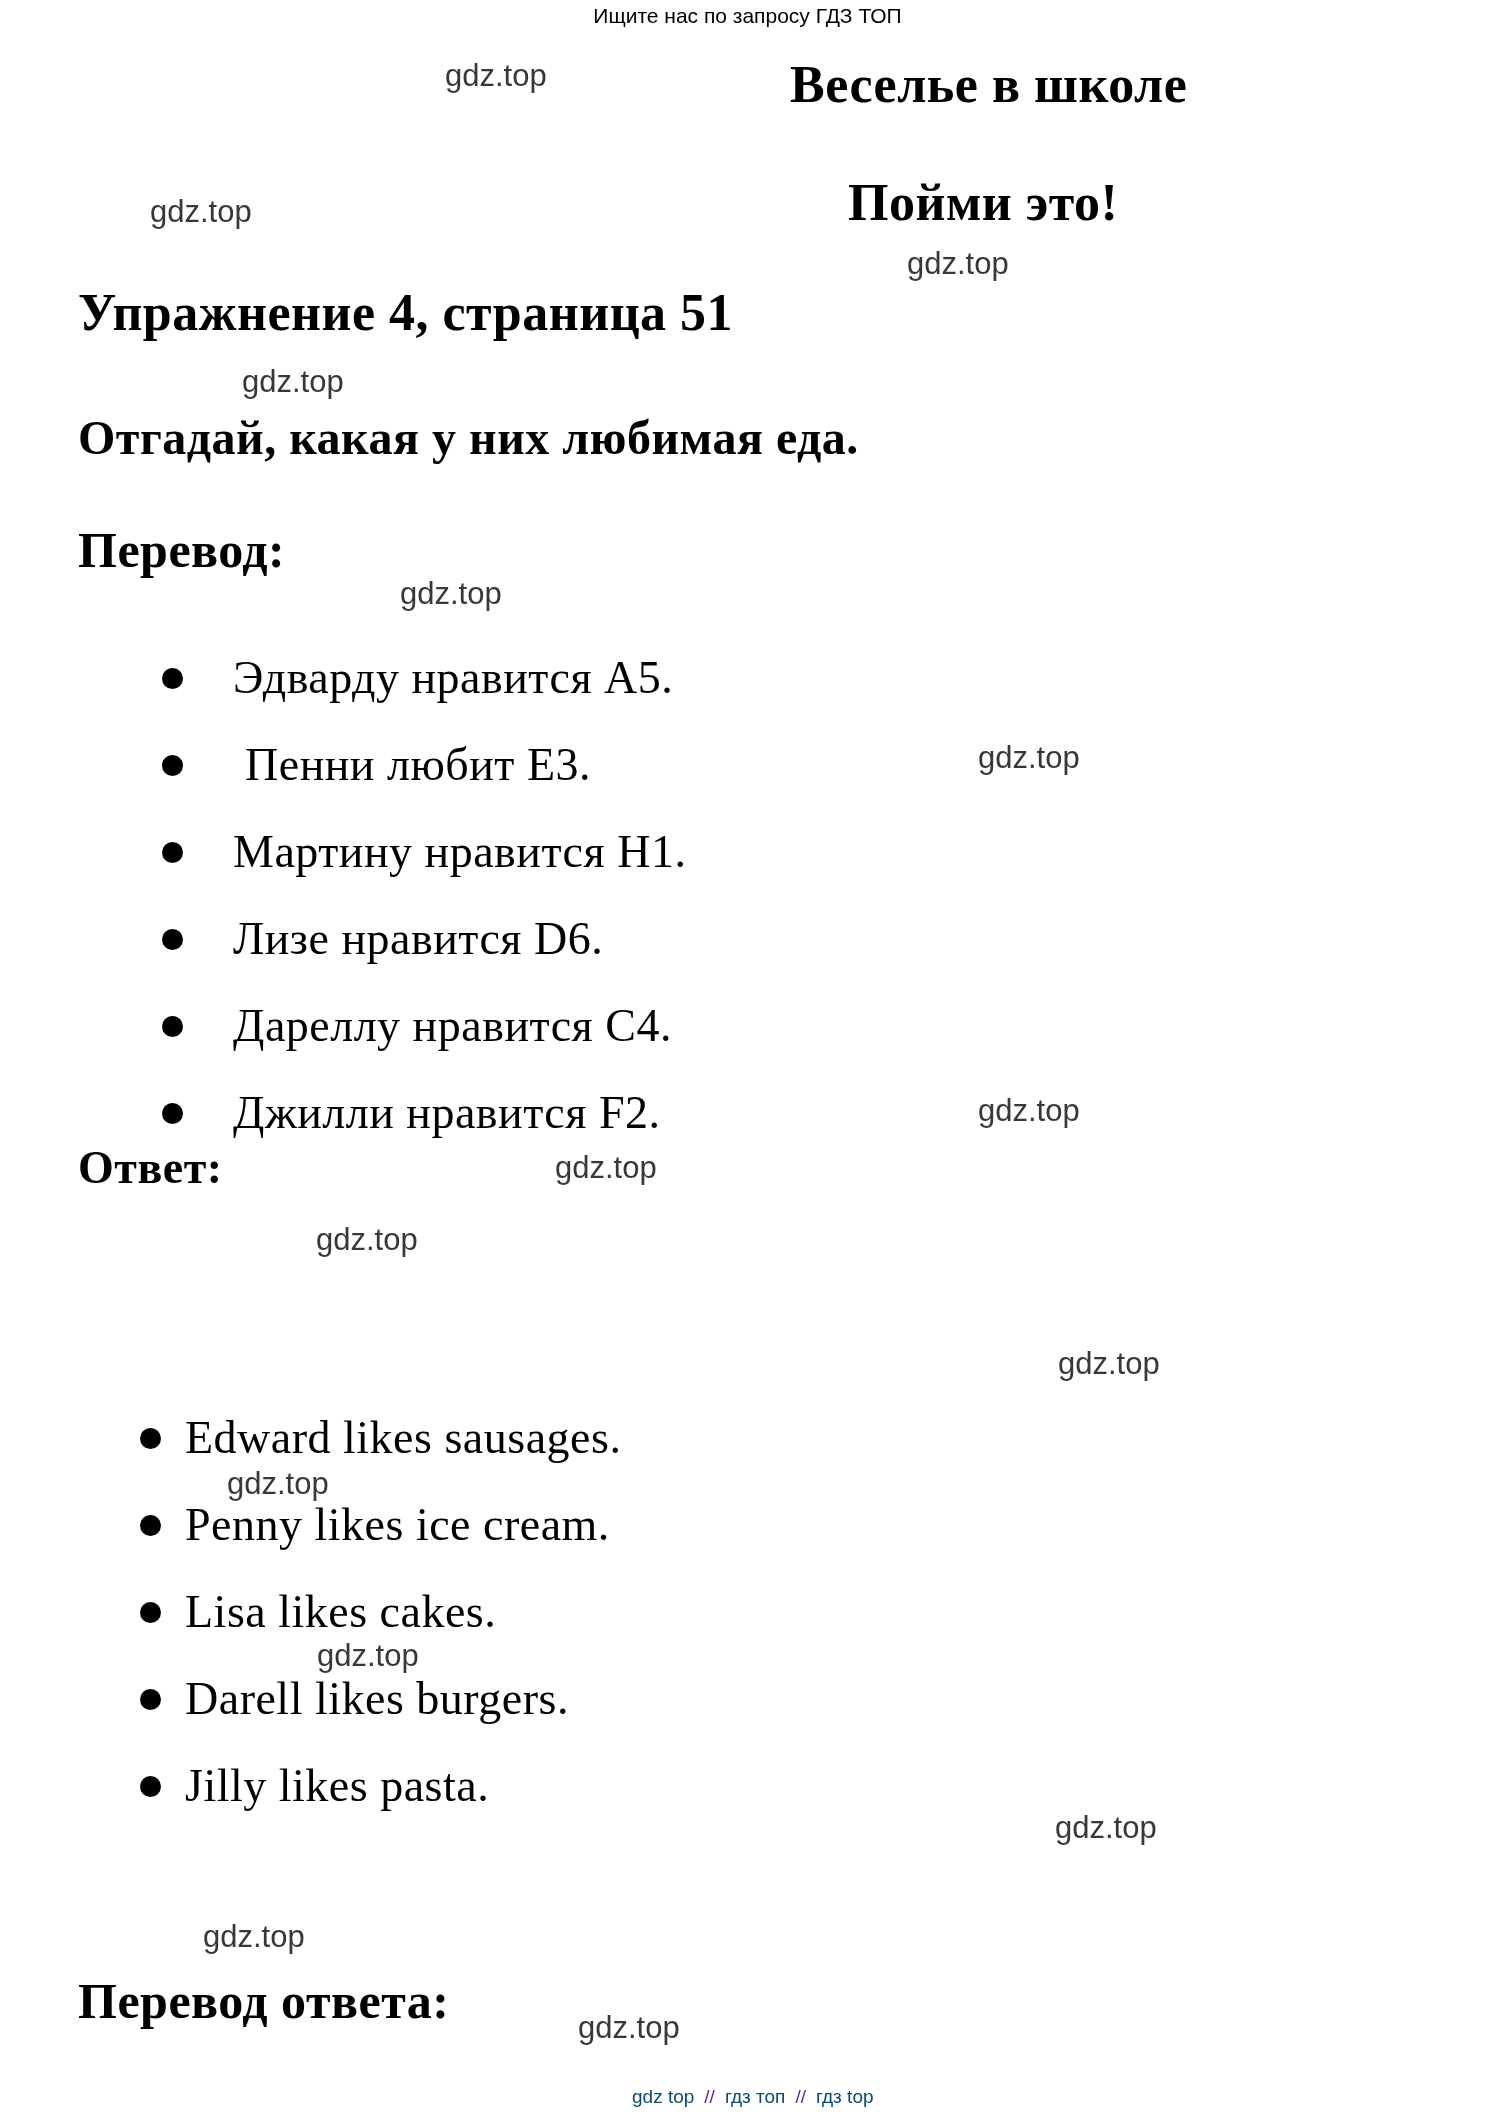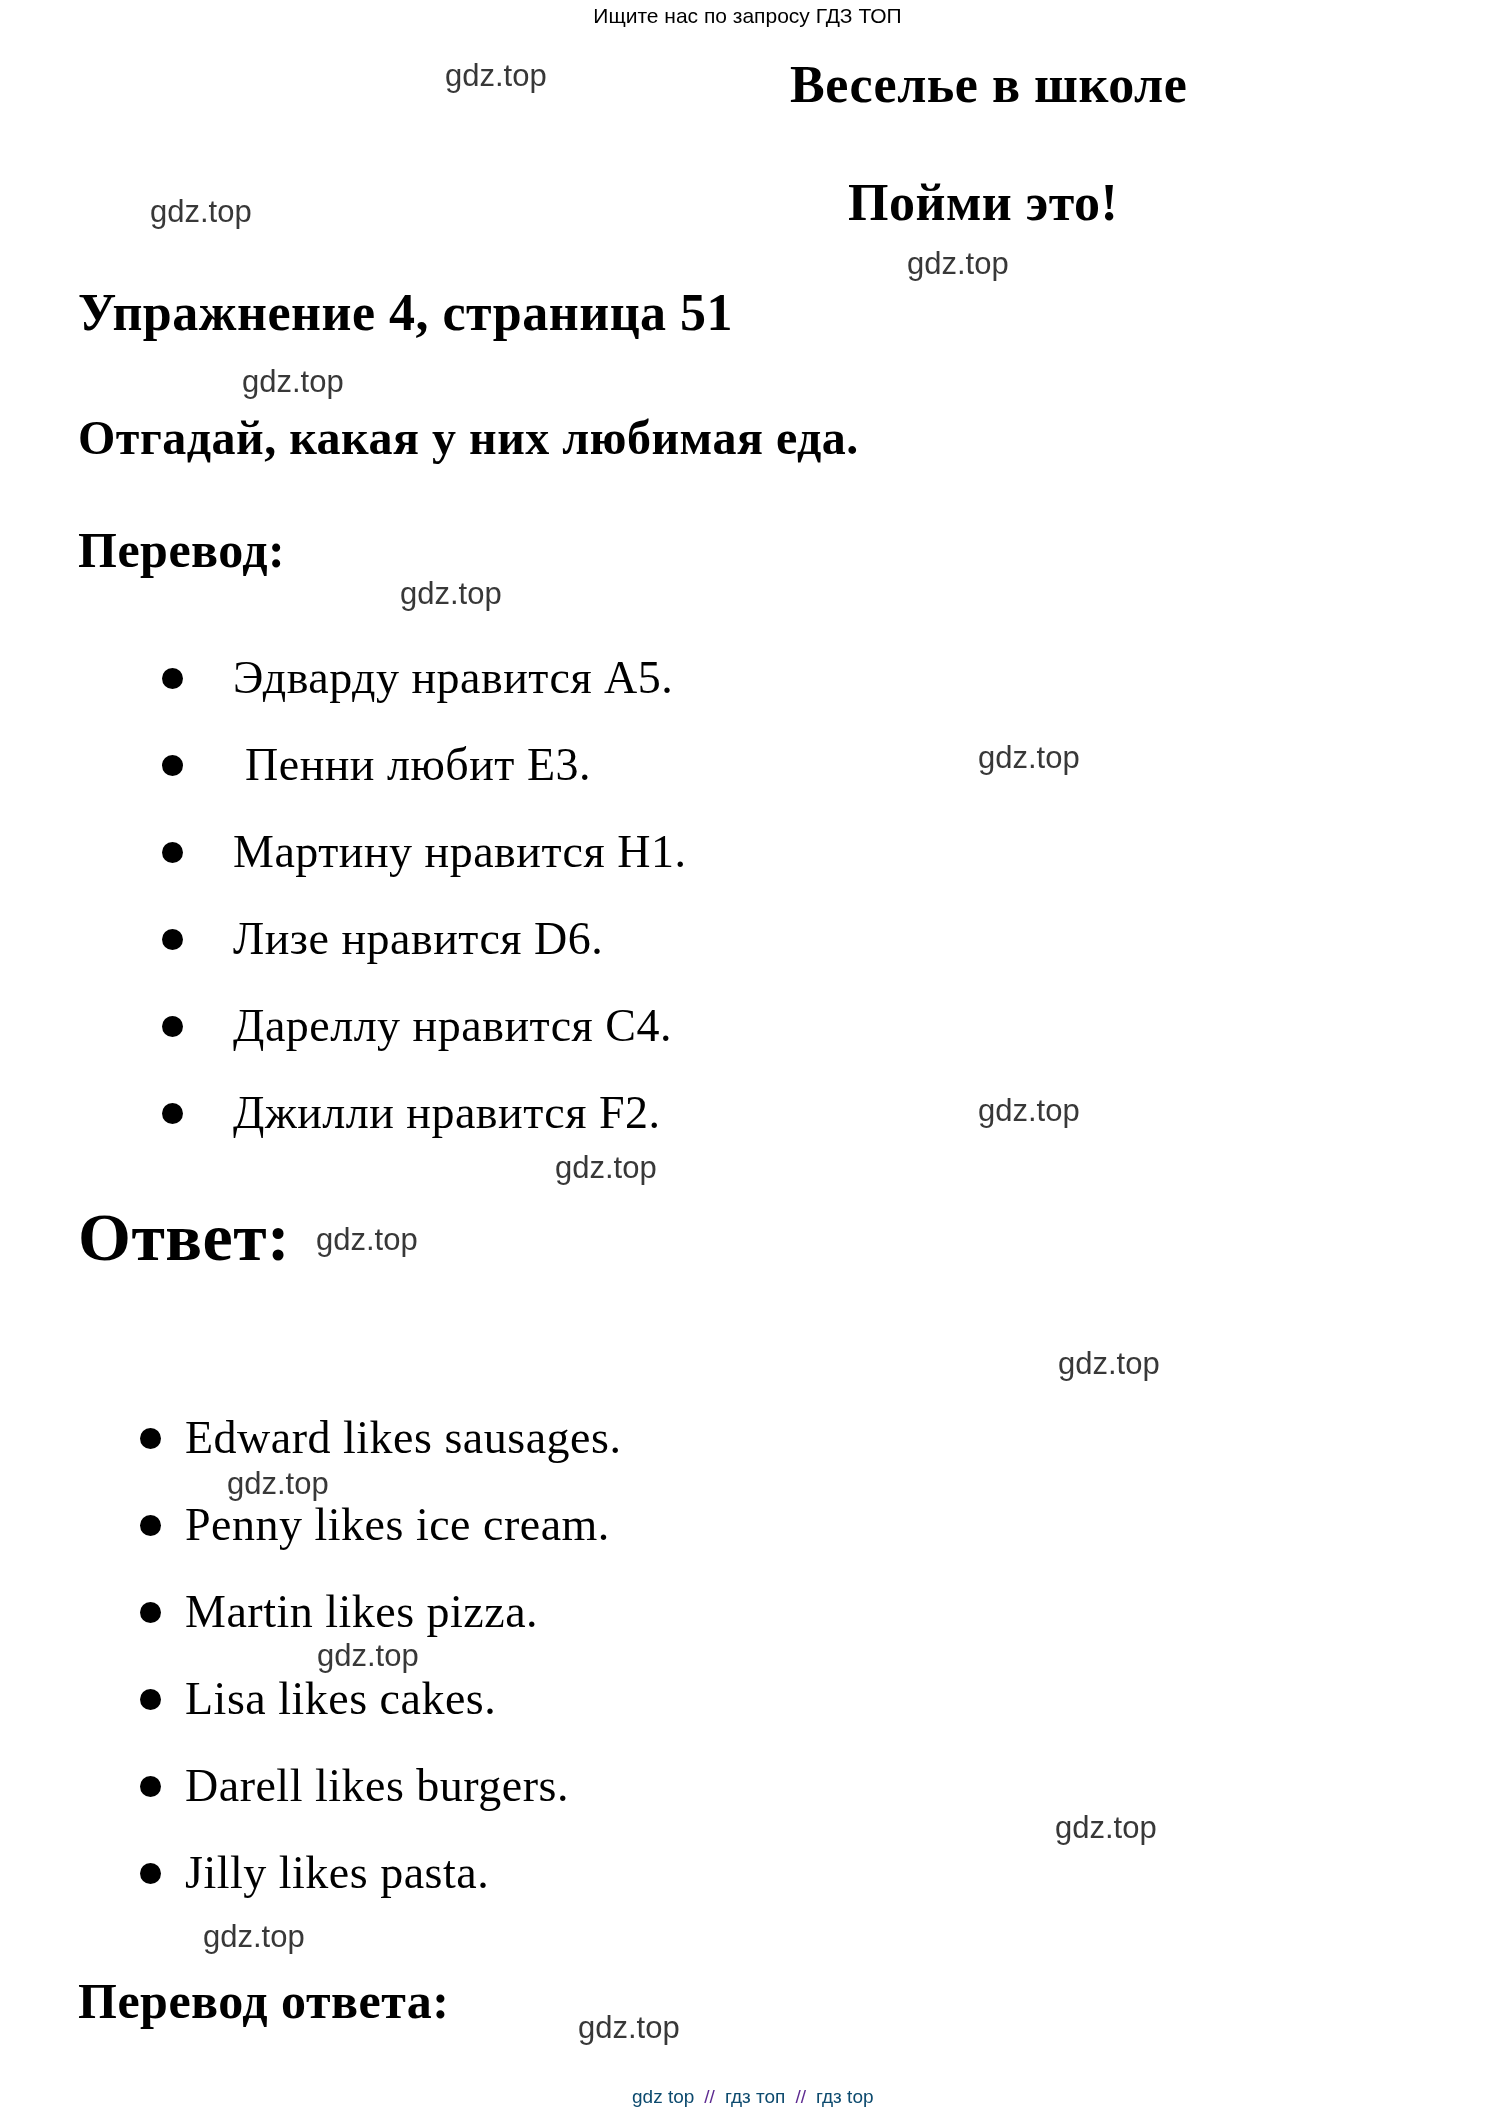--- a/index.html
+++ b/index.html
@@ -36,21 +36,21 @@
     margin:0;
     font-weight:bold;
     white-space:nowrap;
     line-height:1.05;
     letter-spacing:0.5px;
   }
   .h-book{top:58px;left:790px;font-size:52px;}
   .h-section{top:176px;left:848px;font-size:52px;}
   .h-exercise{top:286px;left:78px;font-size:52px;text-align:center;}
   .h-perevod{top:524px;left:78px;font-size:50px;}
-  .h-otvet{top:1202px;left:78px;font-size:68px;}
+  .h-otvet{top:1144px;left:78px;font-size:46px;}
   .h-perevod-otveta{top:1975px;left:78px;font-size:50px;}
   .task{
     position:absolute;
     top:410px;left:78px;
     margin:0;
     font-size:48px;
     white-space:nowrap;
     letter-spacing:0.5px;
     font-weight:bold;
   }
@@ -116,21 +116,20 @@
     <li><span class="dot"></span><span>Лизе нравится D6.</span></li>
     <li><span class="dot"></span><span>Дареллу нравится C4.</span></li>
     <li><span class="dot"></span><span>Джилли нравится F2.</span></li>
   </ul>
 
   <h2 class="h h-otvet">Ответ:</h2>
 
   <ul class="list list-en">
     <li><span class="dot"></span><span>Edward likes </span><span class="b">sausages.</span></li>
     <li><span class="dot"></span><span>Penny likes </span><span class="b">ice cream.</span></li>
-    <li><span class="dot"></span><span>Martin likes </span><span class="b">pizza.</span></li>
     <li><span class="dot"></span><span>Lisa likes </span><span class="b">cakes.</span></li>
     <li><span class="dot"></span><span>Darell likes </span><span class="b">burgers.</span></li>
     <li><span class="dot"></span><span>Jilly likes </span><span class="b">pasta.</span></li>
   </ul>
 
   <h2 class="h h-perevod-otveta">Перевод ответа:</h2>
 
   <div class="wm" style="left:445px;top:60px;">gdz.top</div>
   <div class="wm" style="left:150px;top:196px;">gdz.top</div>
   <div class="wm" style="left:907px;top:248px;">gdz.top</div>

